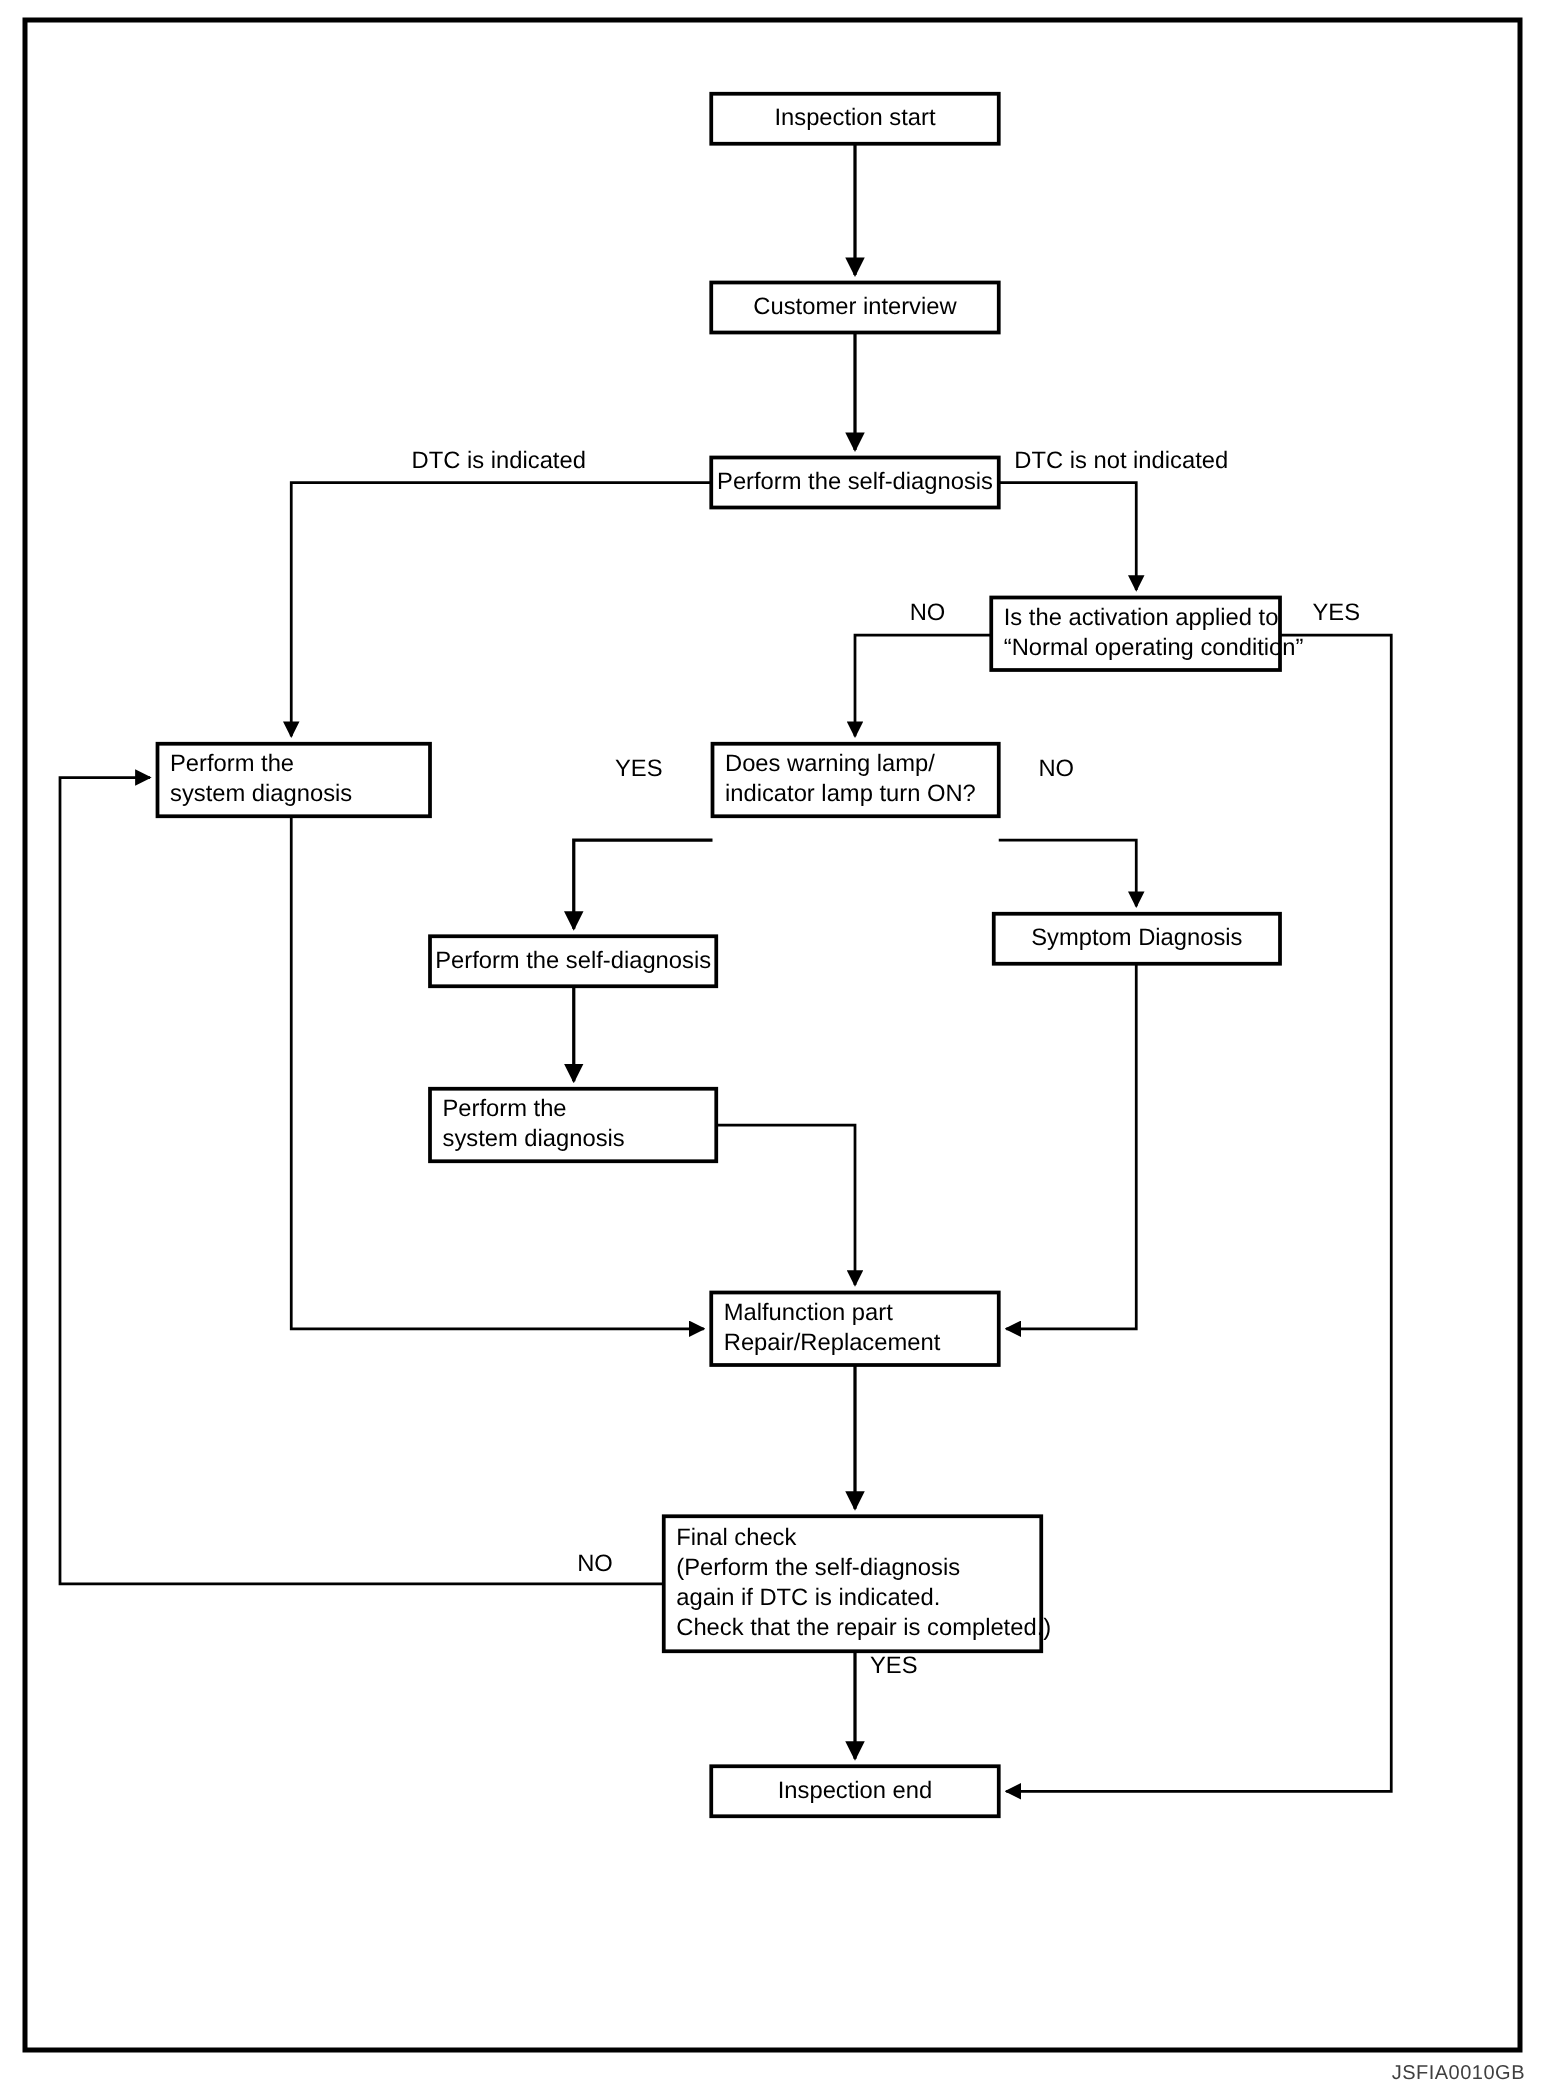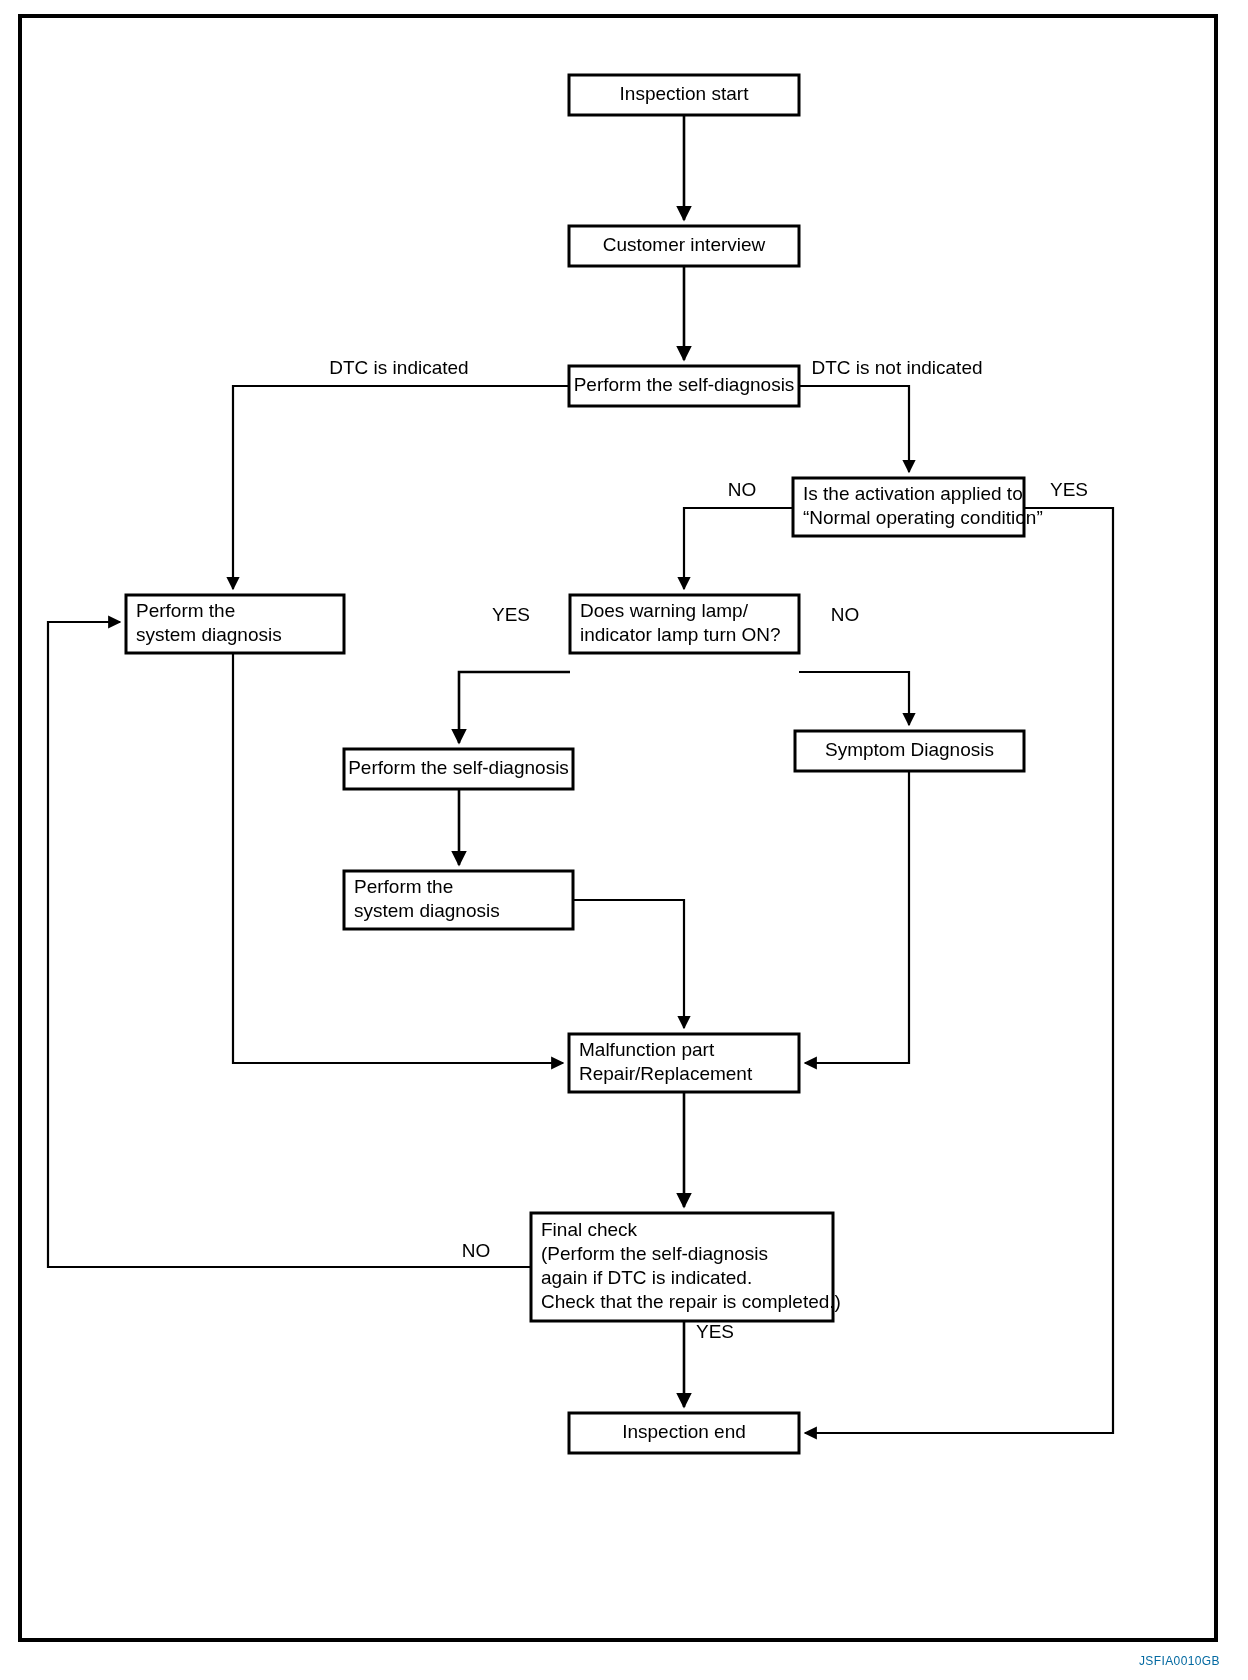--- a/index.html
+++ b/index.html
@@ -58,23 +58,23 @@
     font-family: "Liberation Sans", sans-serif;
     font-size: 19px;
     fill: #000000;
     text-anchor: middle;
   }
   .caption {
     position: absolute;
     right: 28px;
     bottom: 12px;
     font-family: "Liberation Sans", sans-serif;
-    font-size: 12px;
+    font-size: 16px;
     letter-spacing: 0.4px;
-    color: #0369a1;
+    color: #404040;
   }
 </style>
 </head>
 <body>
 
 <div id="page">
 
   <div id="frame"></div>
 
   <svg id="flow" viewBox="0 0 1248 1680">

